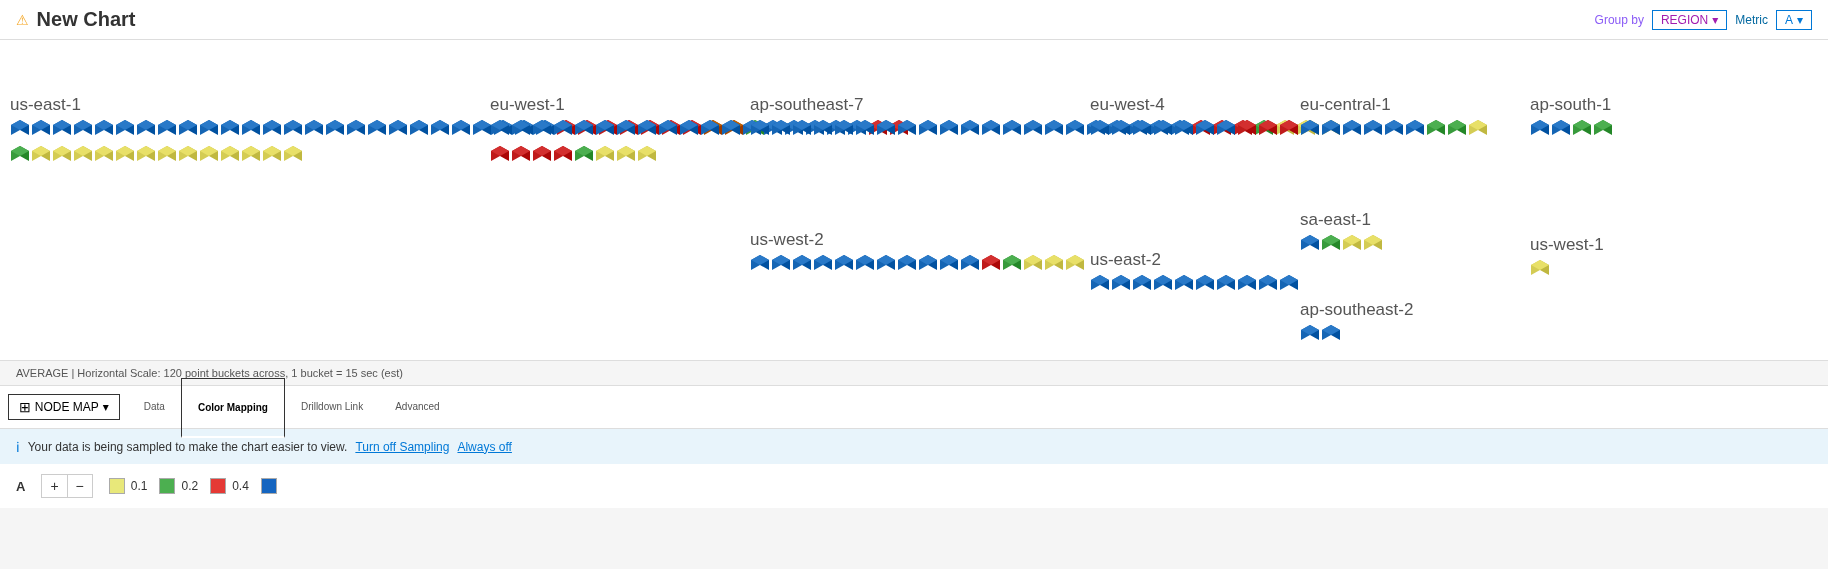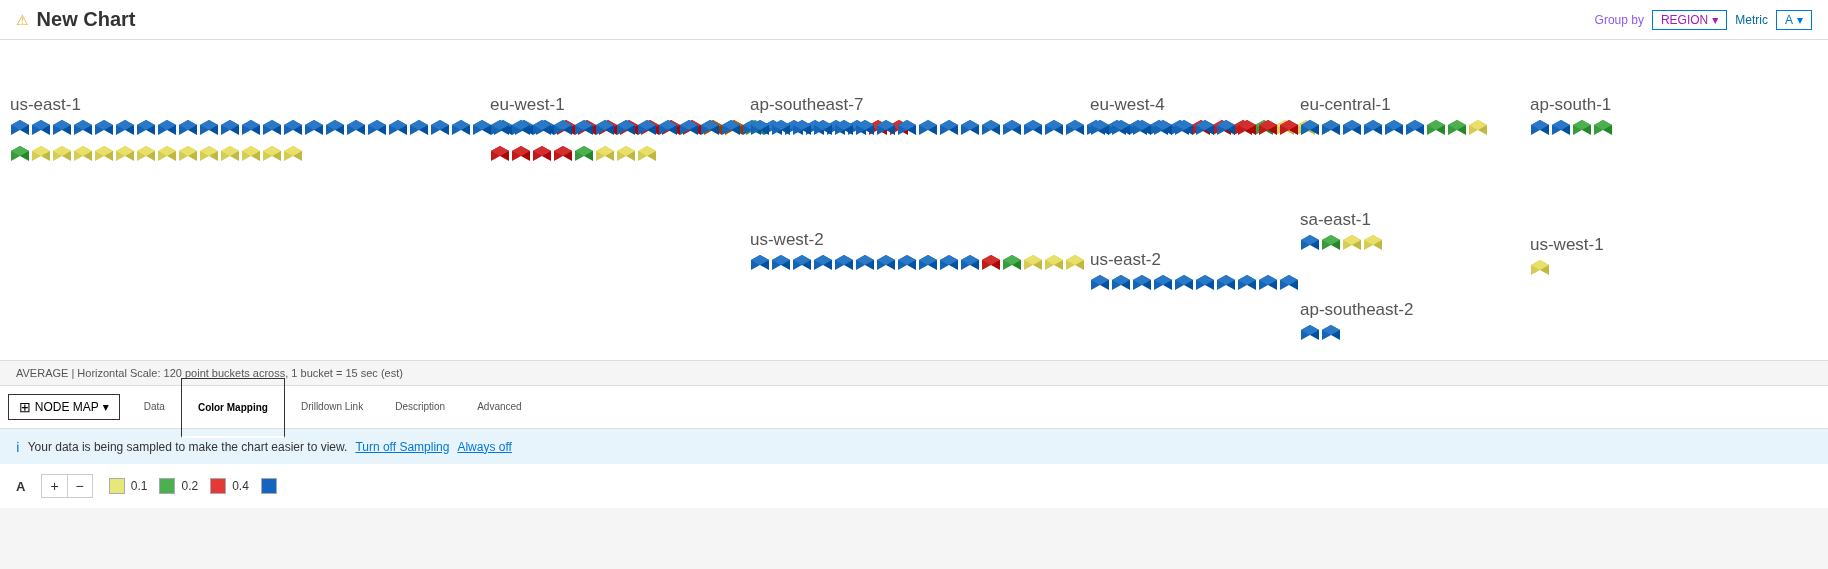--- a/index.html
+++ b/index.html
@@ -1086,23 +1086,20 @@
   <div class="tab">
     <span>Data</span>
   </div>
   <div class="tab active">
     <span>Color Mapping</span>
   </div>
   <div class="tab">
     <span>Drilldown Link</span>
   </div>
   <div class="tab">
-    <span>Description</span>
-  </div>
-  <div class="tab">
     <span>Advanced</span>
   </div>
 </div>
 
 <div class="info-bar">
   <span class="info-icon">ℹ</span>
   <span>Your data is being sampled to make the chart easier to view.</span>
   <a class="info-link">Turn off Sampling</a>
   <a class="info-link">Always off</a>
 </div>

